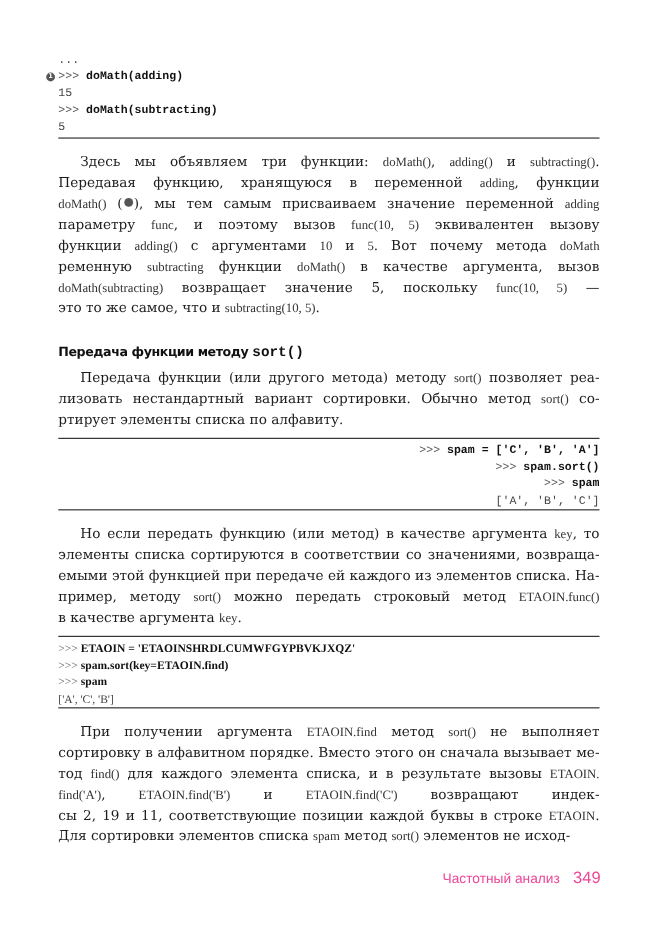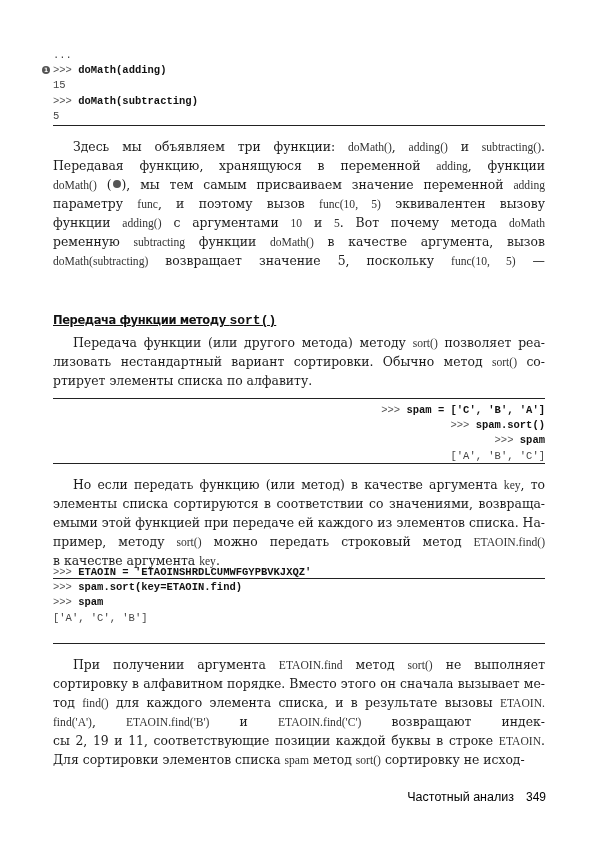--- a/index.html
+++ b/index.html
@@ -31,29 +31,29 @@
   .para .line.last { text-align-last: left; }
   .para .indent { padding-left: 20px; }
   .para code { font-family: Liberation Serif, serif; font-size: 11.6px; color: #333; }
   .inline-callout {
     display: inline-block; width: 8px; height: 8px; border-radius: 50%; background: #555;
     vertical-align: 1px; margin: 0 1px;
   }
   .heading {
     position: absolute; left: 53px; top: 313px;
     font-family: "DejaVu Sans", "Liberation Sans", sans-serif; font-weight: bold;
-    font-size: 11.5px; letter-spacing: -0.4px; color: #111; text-decoration: underline;
+    font-size: 11.5px; letter-spacing: -0.4px; color: #111;
   }
   .heading code { font-family: "Liberation Mono", "DejaVu Sans Mono", monospace; font-size: 13px; font-weight: bold; letter-spacing: 0; }
   .footer {
     position: absolute; top: 790px; left: 400px; width: 146px;
-    font-family: "Liberation Sans", "DejaVu Sans", sans-serif; font-size: 12.5px; color: #000000;
+    font-family: "Liberation Sans", "DejaVu Sans", sans-serif; font-size: 12.5px; color: #ec4899;
     display: flex; justify-content: flex-end; align-items: baseline; gap: 12px;
   }
-  .footer .pnum { font-size: 12px; }
+  .footer .pnum { font-size: 15px; }
 </style>
 </head>
 <body>
 
 <div class="page">
 
   <div class="code-block" id="cb1" style="top:48px;">
       <div class="code-line"><span class="out">...</span></div>
       <div class="code-line"><span class="callout">1</span><span class="prompt">&gt;&gt;&gt; </span><span class="cmd">doMath(adding)</span></div>
       <div class="code-line"><span class="out">15</span></div>
@@ -63,20 +63,21 @@
   <div class="rule" style="top:125px;"></div>
 
   <div class="para" id="p1" style="top:137px;">
       <span class="line indent"><span>Здесь мы объявляем три функции: </span><code>doMath()</code><span>, </span><code>adding()</code><span> и </span><code>subtracting()</code><span>.</span></span>
       <span class="line"><span>Передавая функцию, хранящуюся в переменной </span><code>adding</code><span>, функции</span></span>
       <span class="line"><code>doMath()</code><span> (</span><span class="inline-callout"></span><span>), мы тем самым присваиваем значение переменной </span><code>adding</code></span>
       <span class="line"><span>параметру </span><code>func</code><span>, и поэтому вызов </span><code>func(10,  5)</code><span> эквивалентен вызову</span></span>
       <span class="line"><span>функции </span><code>adding()</code><span> с аргументами </span><code>10</code><span> и </span><code>5</code><span>. Вот почему метода </span><code>doMath</code></span>
       <span class="line"><span>ременную </span><code>subtracting</code><span> функции </span><code>doMath()</code><span> в качестве аргумента, вызов</span></span>
       <span class="line"><code>doMath(subtracting)</code><span> возвращает значение 5, поскольку </span><code>func(10,  5)</code><span> —</span></span>
+      <span class="line last"><span>это то же самое, что и </span><code>subtracting(10,  5)</code><span>.</span></span>
     </div>
 
   <div class="heading">
     <span>Передача функции методу </span><code>sort()</code>
   </div>
 
   <div class="para" id="p2" style="top:333px;">
       <span class="line indent"><span>Передача функции (или другого метода) методу </span><code>sort()</code><span> позволяет реа-</span></span>
       <span class="line"><span>лизовать нестандартный вариант сортировки. Обычно метод </span><code>sort()</code><span> со-</span></span>
       <span class="line last"><span>ртирует элементы списка по алфавиту.</span></span>
@@ -88,39 +89,39 @@
       <div class="code-line"><span class="prompt">&gt;&gt;&gt; </span><span class="cmd">spam.sort()</span></div>
       <div class="code-line"><span class="prompt">&gt;&gt;&gt; </span><span class="cmd">spam</span></div>
       <div class="code-line"><span class="out">['A', 'B', 'C']</span></div>
     </div>
   <div class="rule" style="top:463px;"></div>
 
   <div class="para" id="p3" style="top:475px;">
       <span class="line indent"><span>Но если передать функцию (или метод) в качестве аргумента </span><code>key</code><span>, то</span></span>
       <span class="line"><span>элементы списка сортируются в соответствии со значениями, возвраща-</span></span>
       <span class="line"><span>емыми этой функцией при передаче ей каждого из элементов списка. На-</span></span>
-      <span class="line"><span>пример, методу </span><code>sort()</code><span> можно передать строковый метод </span><code>ETAOIN.find()</code></span>
+      <span class="line"><span>пример, методу </span><code>sort()</code><span> можно передать строковый метод </span><code>ETAOIN.func()</code></span>
       <span class="line last"><span>в качестве аргумента </span><code>key</code><span>.</span></span>
     </div>
 
   <div class="rule" style="top:578px;"></div>
-  <div class="code-block" id="cb3" style="top:565px;">
+  <div class="code-block" id="cb3" style="top:583px;font-family:Liberation Serif, serif;">
       <div class="code-line"><span class="prompt">&gt;&gt;&gt; </span><span class="cmd">ETAOIN = 'ETAOINSHRDLCUMWFGYPBVKJXQZ'</span></div>
       <div class="code-line"><span class="prompt">&gt;&gt;&gt; </span><span class="cmd">spam.sort(key=ETAOIN.find)</span></div>
       <div class="code-line"><span class="prompt">&gt;&gt;&gt; </span><span class="cmd">spam</span></div>
       <div class="code-line"><span class="out">['A', 'C', 'B']</span></div>
     </div>
   <div class="rule" style="top:643px;"></div>
 
   <div class="para" id="p4" style="top:655px;">
       <span class="line indent"><span>При получении аргумента </span><code>ETAOIN.find</code><span> метод </span><code>sort()</code><span> не выполняет</span></span>
       <span class="line"><span>сортировку в алфавитном порядке. Вместо этого он сначала вызывает ме-</span></span>
       <span class="line"><span>тод </span><code>find()</code><span> для каждого элемента списка, и в результате вызовы </span><code>ETAOIN.</code></span>
       <span class="line"><code>find('A')</code><span>, </span><code>ETAOIN.find('B')</code><span> и </span><code>ETAOIN.find('C')</code><span> возвращают индек-</span></span>
       <span class="line"><span>сы 2, 19 и 11, соответствующие позиции каждой буквы в строке </span><code>ETAOIN</code><span>.</span></span>
-      <span class="line last"><span>Для сортировки элементов списка </span><code>spam</code><span> метод </span><code>sort()</code><span> сортировку не исход-</span></span>
+      <span class="line last"><span>Для сортировки элементов списка </span><code>spam</code><span> метод </span><code>sort()</code><span> элементов не исход-</span></span>
     </div>
 
   <div class="footer">
     <span>Частотный анализ</span>
     <span class="pnum">349</span>
   </div>
 </div>
 
 </body></html>

